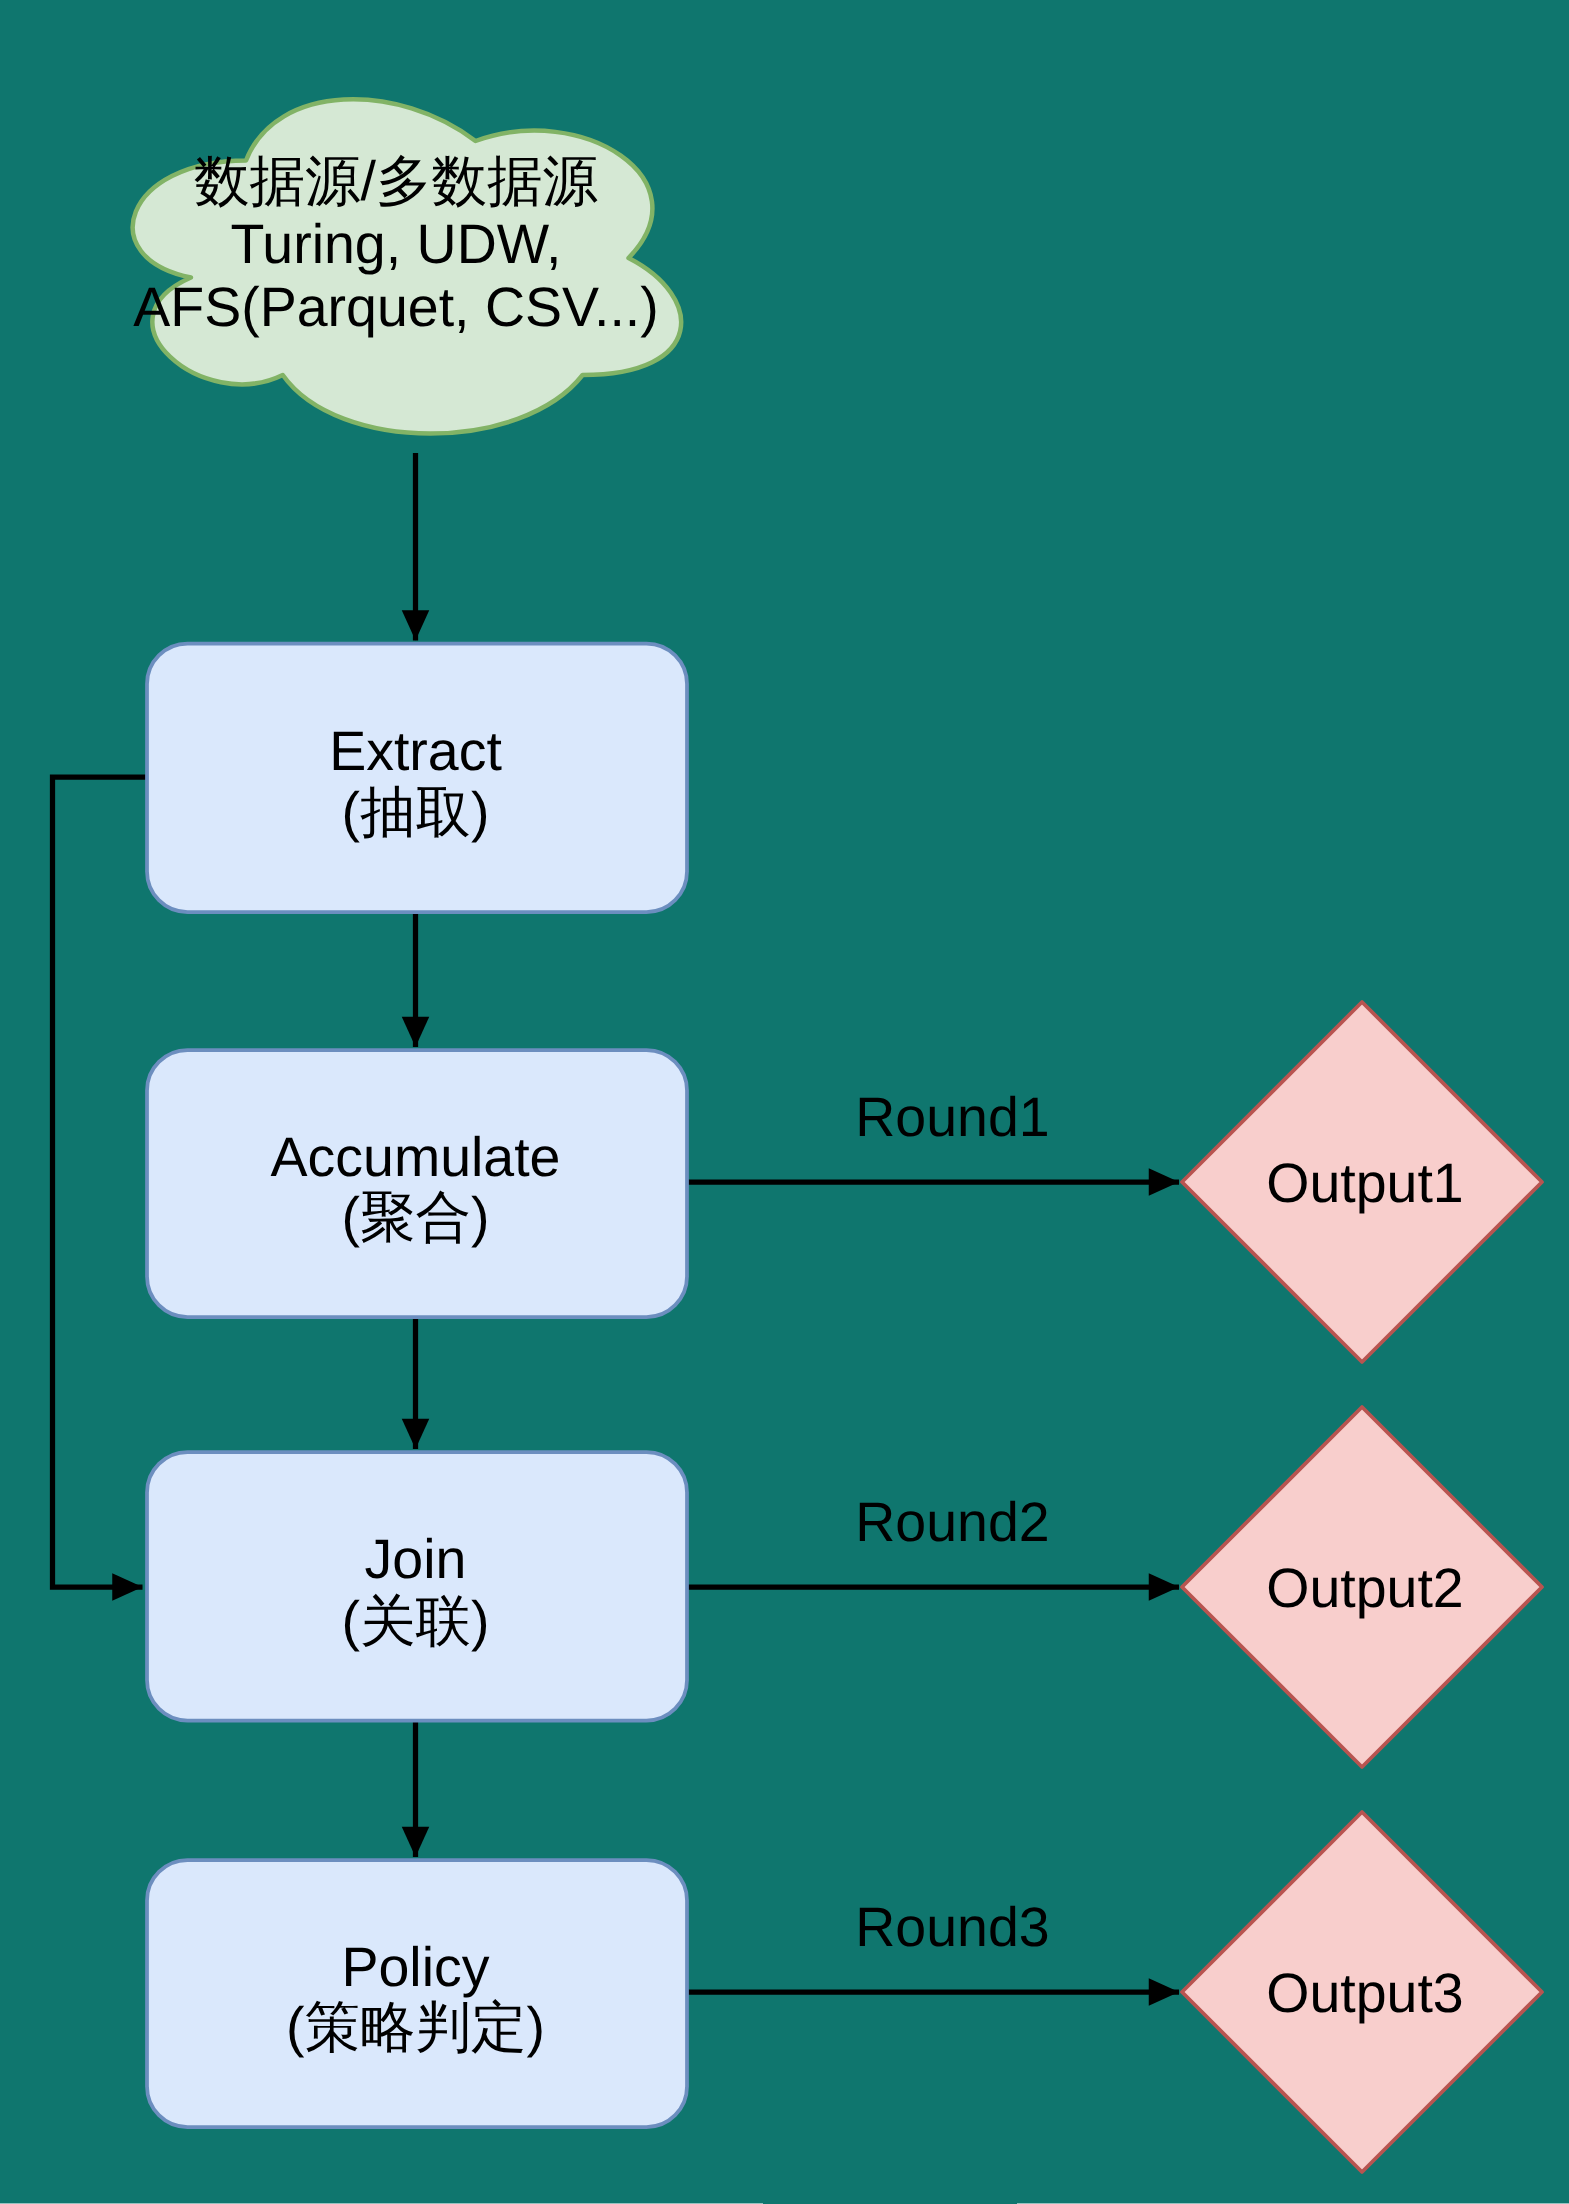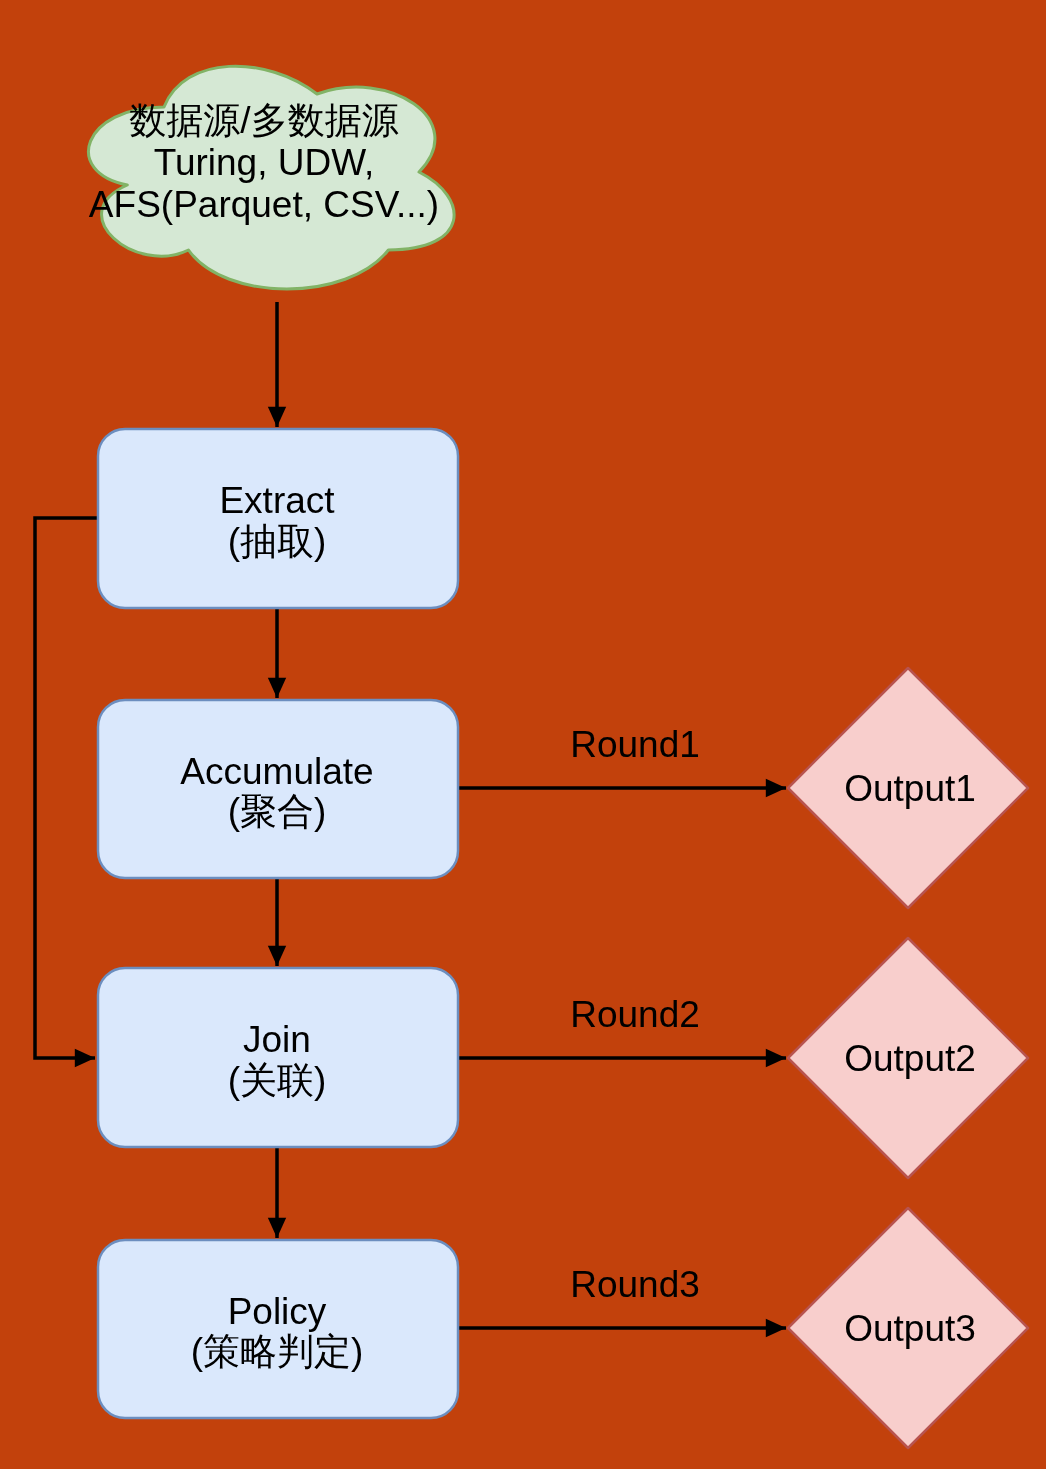--- a/index.html
+++ b/index.html
@@ -4,21 +4,21 @@
 <style>
   html, body {
     margin: 0;
     padding: 0;
     background: #ffffff;
   }
   .canvas {
     position: relative;
     width: 1046px;
     height: 1469px;
-    background: #c2410c;
+    background: #0f766e;
     overflow: hidden;
   }
   svg { display: block; }
   .cloud-shape {
     fill: #d5e8d4;
     stroke: #82b366;
     stroke-width: 3;
     stroke-linejoin: round;
   }
   .process-box {

